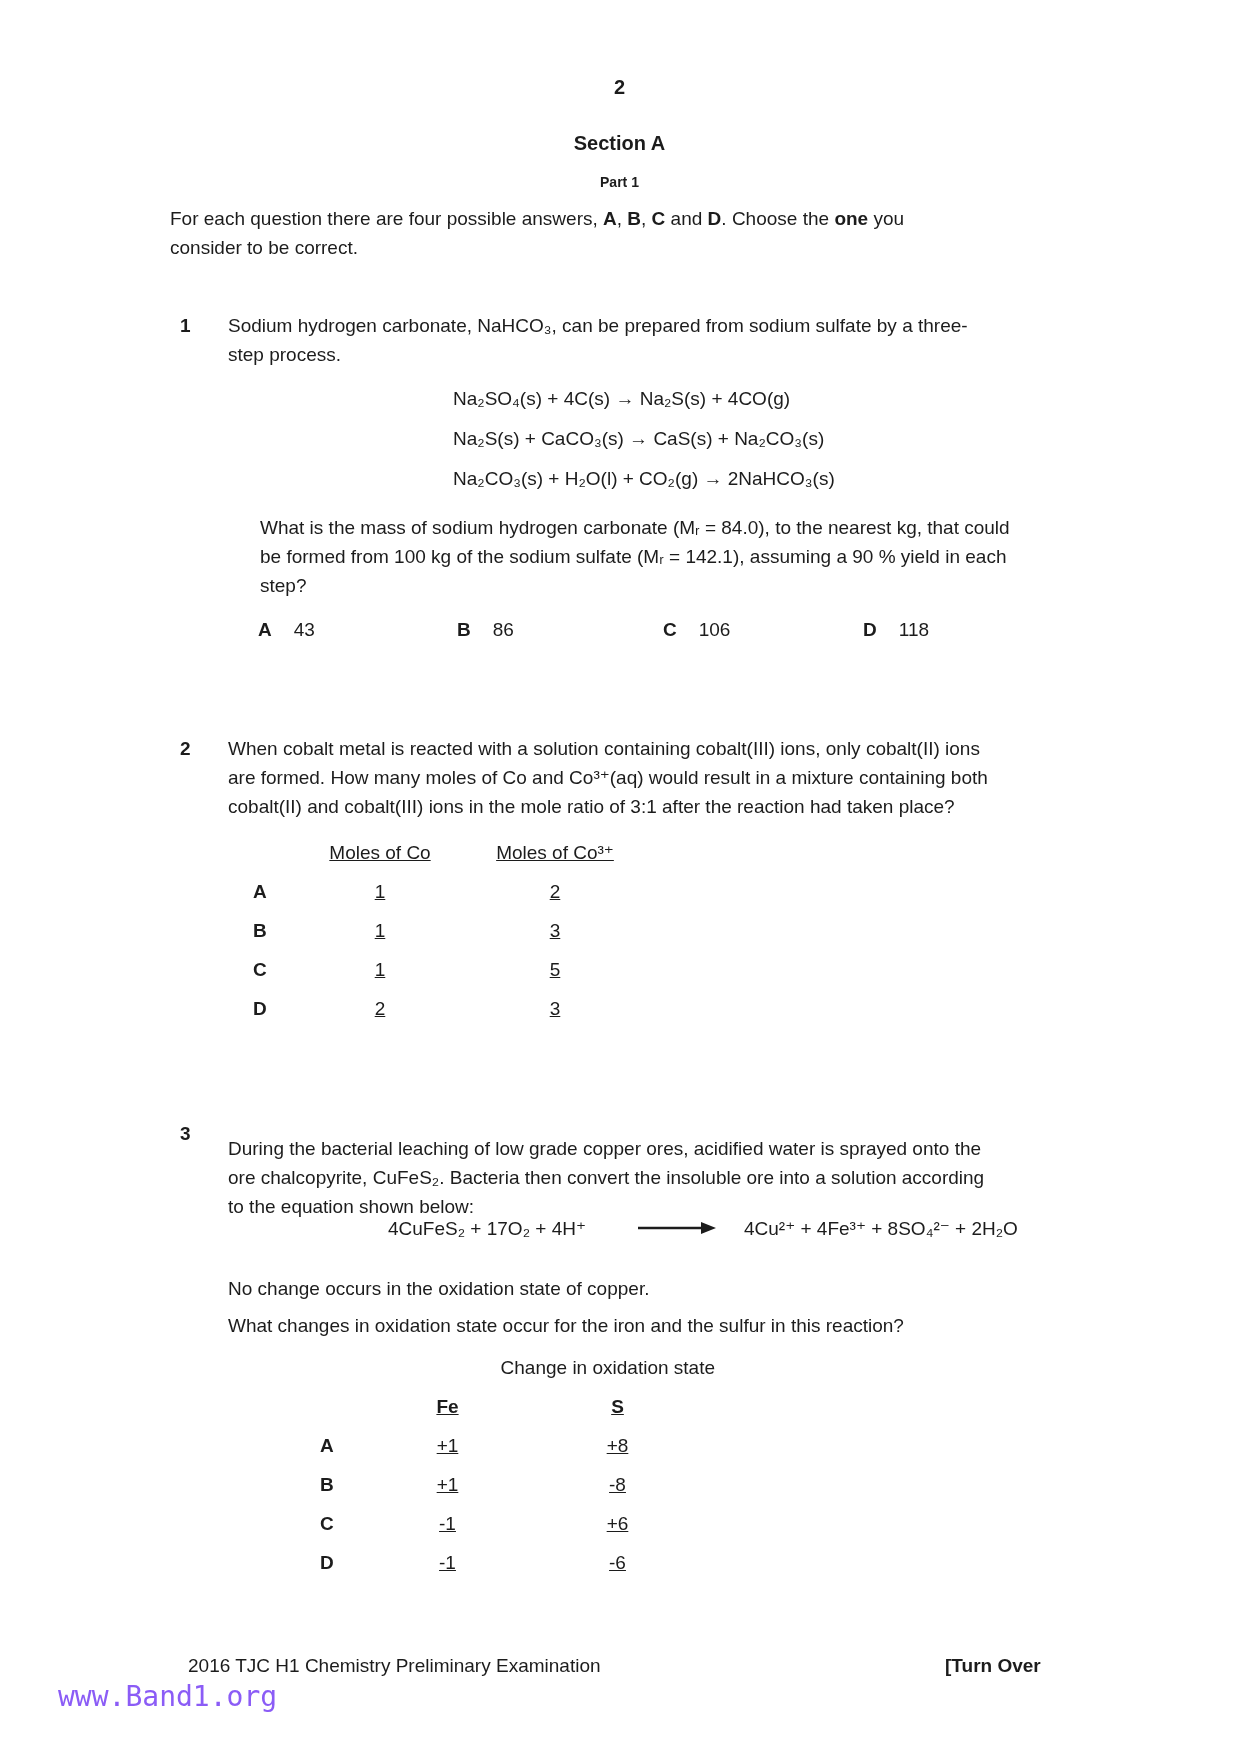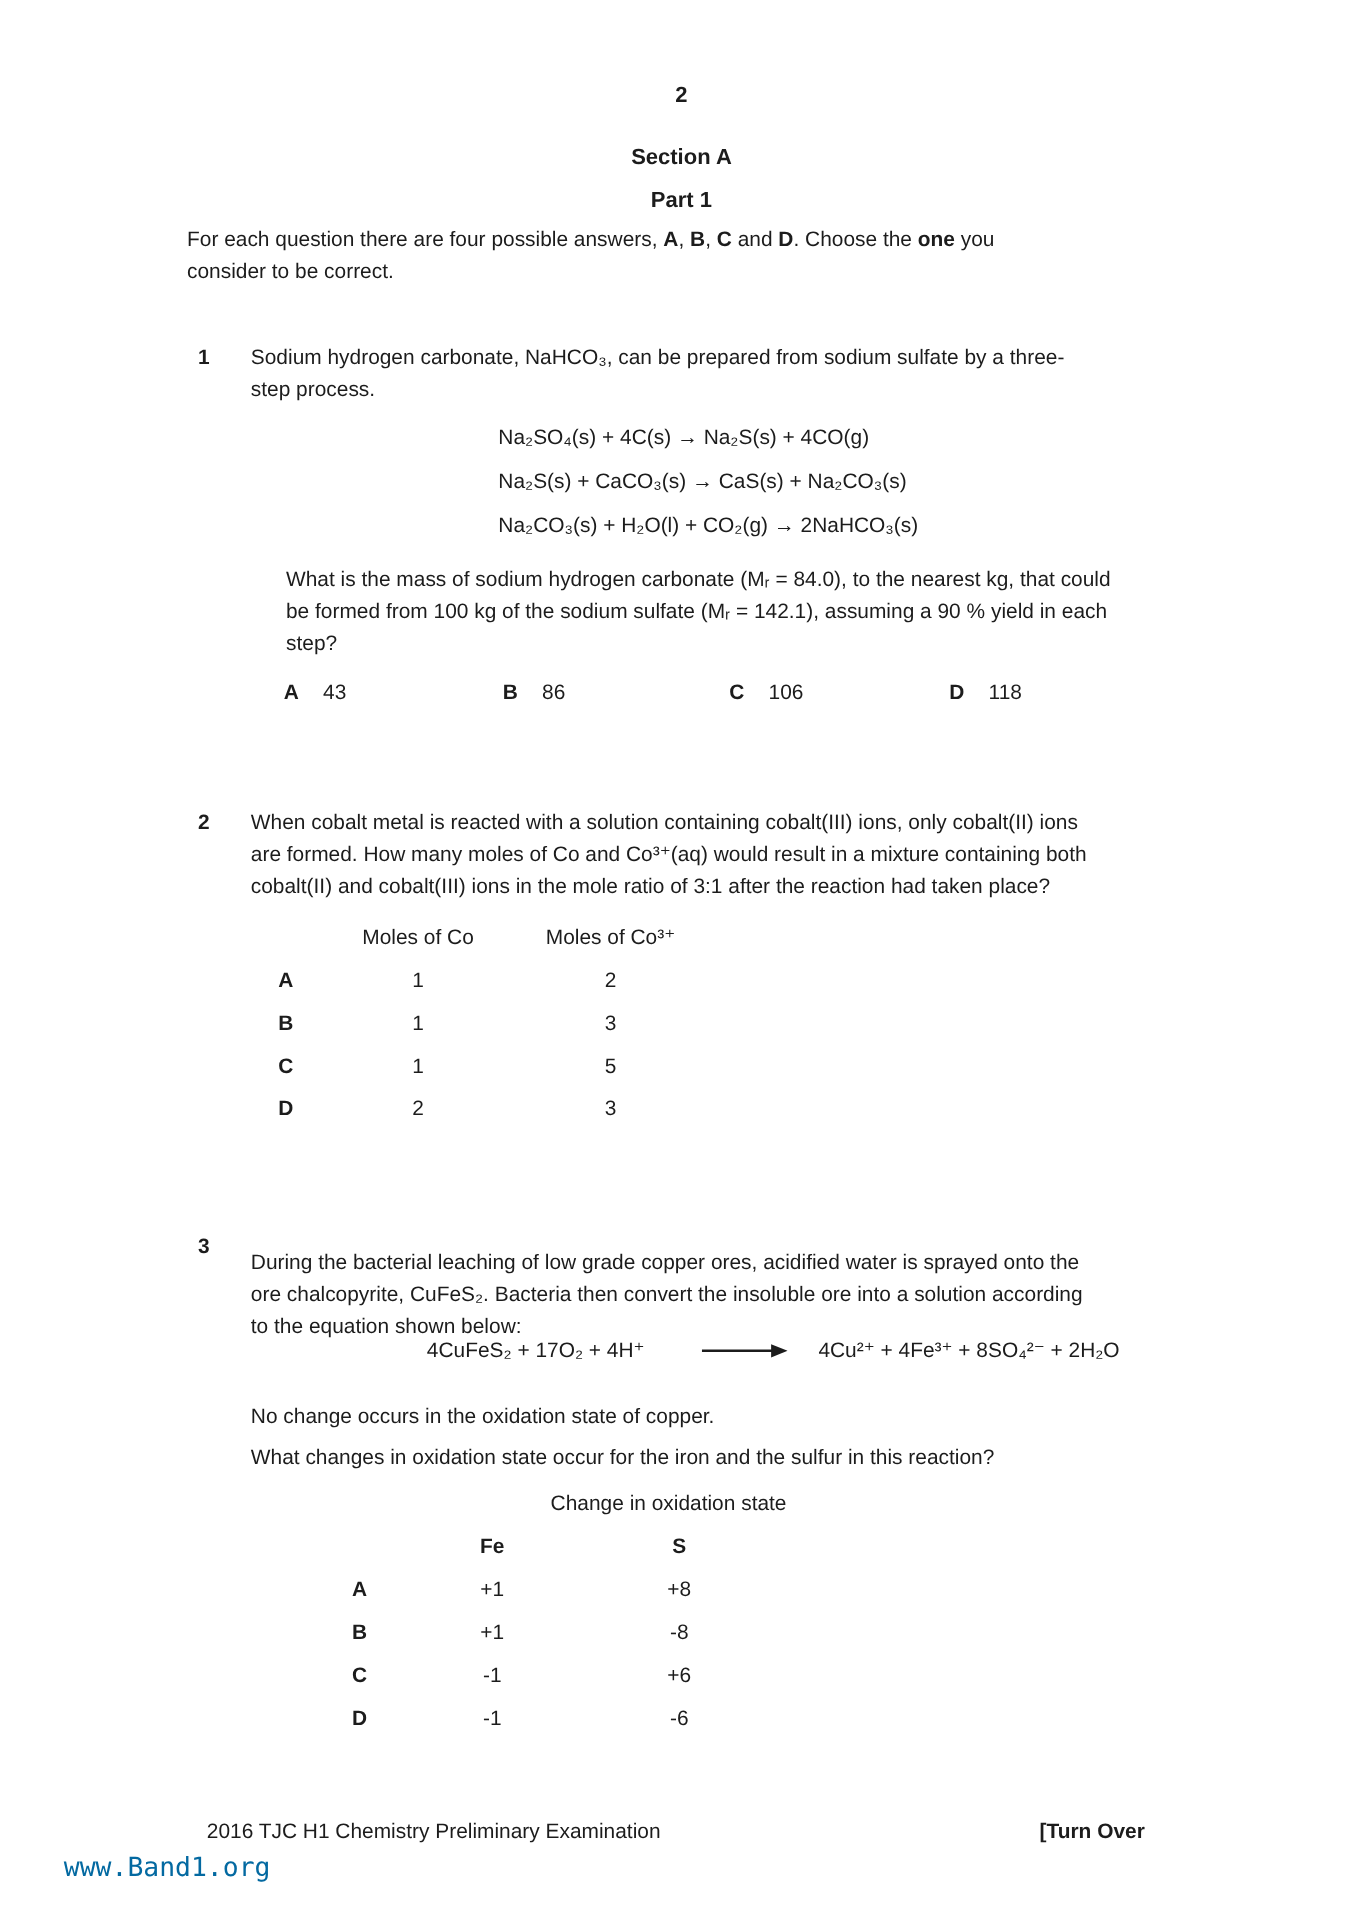--- a/index.html
+++ b/index.html
@@ -12,42 +12,42 @@
     font-size:19px;
     color:#1c1c1c;
     overflow:hidden;
   }
   .abs{position:absolute;}
   .center{left:0;right:0;text-align:center;}
   .bold{font-weight:bold;}
   .line{white-space:nowrap;line-height:29px;}
   .pageno{top:76px;line-height:22px;font-size:20px;}
   .section{top:132px;line-height:22px;font-size:20px;}
-  .part{top:171px;line-height:22px;font-size:20px;}
+  .part{top:171px;line-height:22px;font-size:14px;}
   .instr{top:204px;left:170px;}
   .qnum{width:30px;font-weight:bold;line-height:29px;}
   .qtext{left:228px;}
   .eqs{top:379px;left:453px;}
   .eqs .line{line-height:40px;}
   .options{top:616px;left:0;width:100%;height:28px;}
   .opt{position:absolute;top:0;display:inline-flex;gap:22px;line-height:28px;}
   .opt b{display:inline-block;}
   .grid{display:grid;}
   .grid span,.grid b{display:block;line-height:39px;white-space:nowrap;}
-  .ctr{text-align:center;}
+  .ctr{text-align:center;text-decoration:underline;}
   .q2grid{top:833px;left:253px;grid-template-columns:47px 160px 190px;grid-auto-rows:39px;}
   .q3grid{top:1348px;left:320px;grid-template-columns:55px 145px 195px;grid-auto-rows:39px;}
   .span23{grid-column:2 / span 2;text-align:right;}
   .eq3{top:1214px;left:388px;display:flex;align-items:center;height:28px;white-space:nowrap;}
   .eq3 .gapL{width:52px;}
   .eq3 .gapR{width:28px;}
   .arrow{display:block;}
   .footer-title{top:1651px;left:188px;line-height:29px;text-align:right;}
   .turnover{top:1651px;left:945px;line-height:29px;font-weight:bold;}
-  .watermark{top:1683px;left:58px;line-height:28px;font-family:"DejaVu Sans Mono",monospace;font-size:24px;color:#0369a1;}
+  .watermark{top:1683px;left:58px;line-height:28px;font-family:"DejaVu Sans Mono",monospace;font-size:28px;color:#8b5cf6;}
 </style>
 </head>
 <body>
 
 <div class="page">
 
   <div class="abs center bold pageno">2</div>
   <div class="abs center bold section">Section A</div>
   <div class="abs center bold part">Part 1</div>
 

